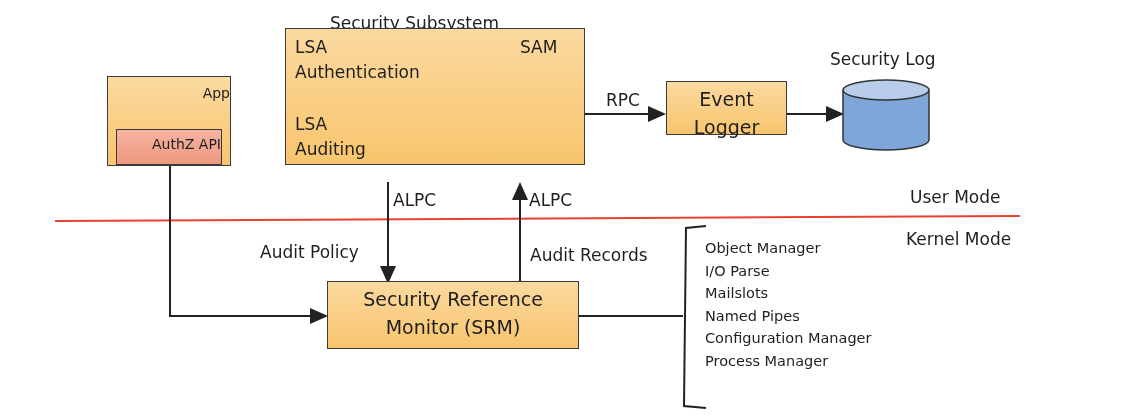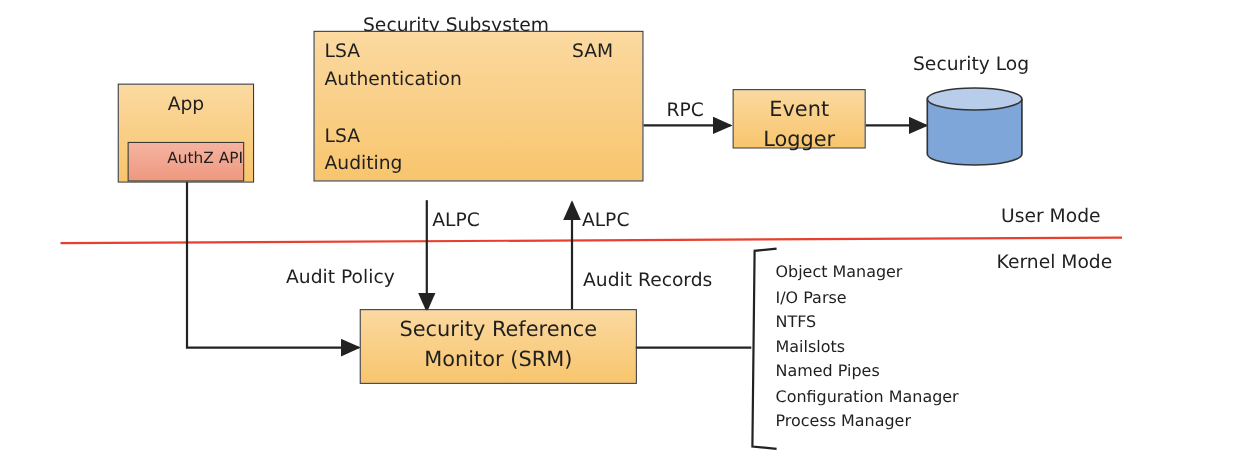--- a/index.html
+++ b/index.html
@@ -39,21 +39,21 @@
 
   <g>
     <path d="M843,90 L843,140 A43,10 0 0 0 929,140 L929,90" fill="#7ea6d8" stroke="#333" stroke-width="1.5"></path>
     <ellipse cx="886" cy="90" rx="43" ry="10" fill="#b7cdea" stroke="#333" stroke-width="1.5"></ellipse>
   </g>
 </svg>
 
 <div class="lbl" style="left:330px;top:13px;">Security Subsystem</div>
 
 <div class="box" style="left:107px;top:76px;width:124px;height:90px;">
-  <div class="lbl" style="left:0;right:0;top:8px;text-align:center;font-size:17px;">App</div>
+  <div class="lbl" style="left:0;right:0;top:8px;text-align:right;font-size:14px;">App</div>
   <div class="abs" style="left:8px;top:52px;width:106px;height:36px;box-sizing:border-box;border:1.5px solid #3a3a3a;background:linear-gradient(#f5b3a0,#ee9880);">
     <div class="lbl" style="left:0;right:0;top:6px;text-align:right;font-size:14px;">AuthZ API</div>
   </div>
 </div>
 
 <div class="box" style="left:285px;top:28px;width:300px;height:137px;">
   <div class="lbl" style="left:9px;top:8px;">LSA</div>
   <div class="lbl" style="left:9px;top:33px;">Authentication</div>
   <div class="lbl" style="left:234px;top:8px;">SAM</div>
   <div class="lbl" style="left:9px;top:85px;">LSA</div>
@@ -78,18 +78,17 @@
 <div class="lbl" style="left:906px;top:229px;">Kernel Mode</div>
 
 <div class="box" style="left:327px;top:281px;width:252px;height:68px;">
   <div class="lbl" style="left:0;right:0;top:6px;text-align:center;font-size:19px;">Security Reference</div>
   <div class="lbl" style="left:0;right:0;top:34px;text-align:center;font-size:19px;">Monitor (SRM)</div>
 </div>
 
 <div class="abs" style="left:705px;top:237px;font-size:14.5px;line-height:22.5px;">
   <div>Object Manager</div>
   <div>I/O Parse</div>
-  <div>NTFS</div>
   <div>Mailslots</div>
   <div>Named Pipes</div>
   <div>Configuration Manager</div>
   <div>Process Manager</div>
 </div>
 
 </body></html>

